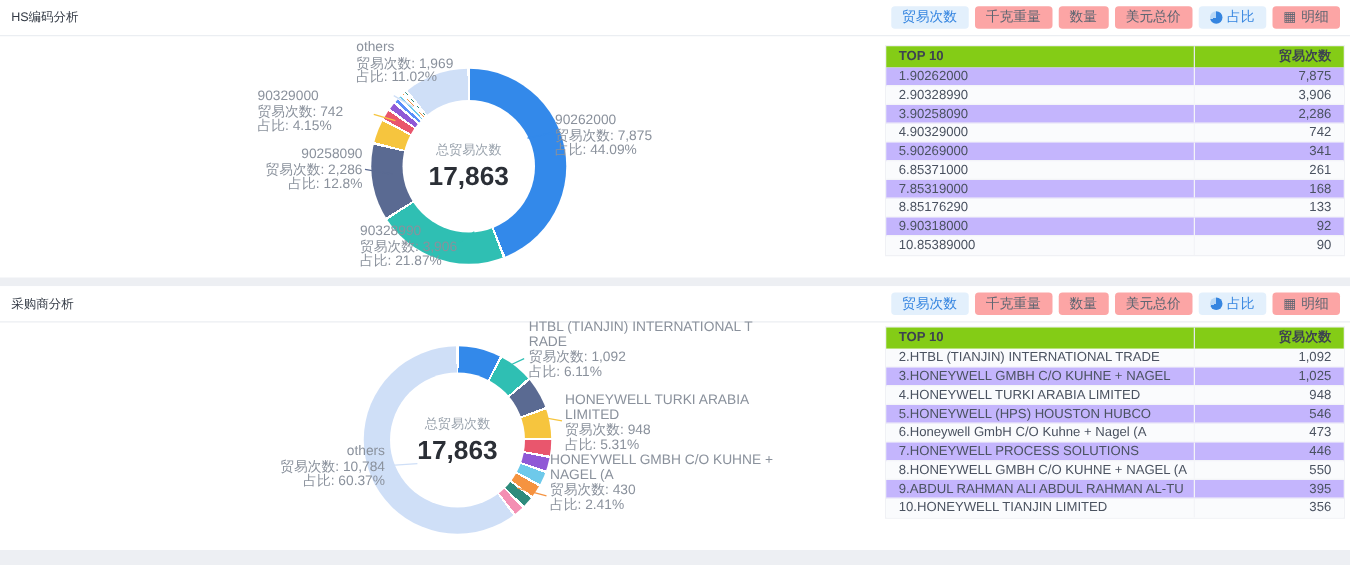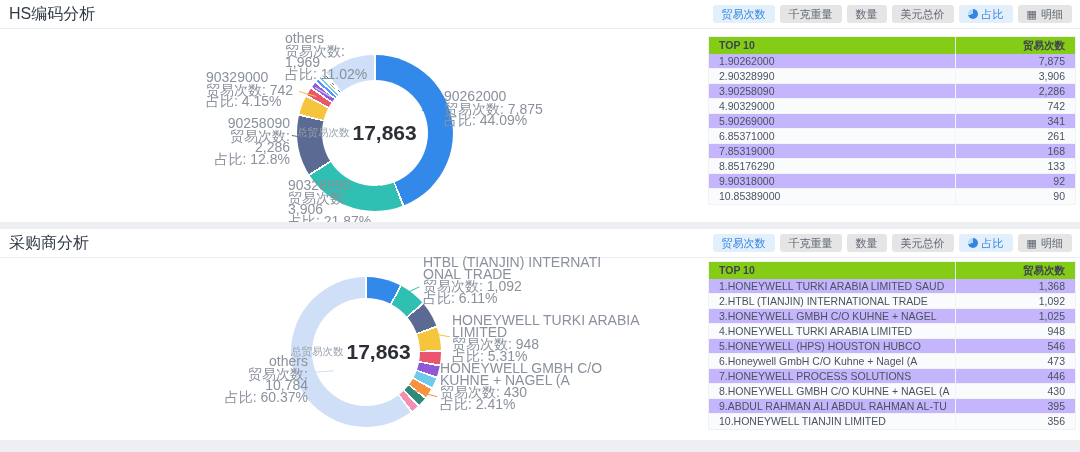--- a/index.html
+++ b/index.html
@@ -15,25 +15,25 @@
   .panel { position:absolute; left:0; width:1080px; background:#fff; }
   #panel1 { top:0; height:222px; }
   #panel2 { top:229px; height:211px; }
 
   .phead {
     position:absolute; top:0; left:0; right:0; height:29px;
     border-bottom:1px solid #ebeef2;
     display:flex; align-items:center; justify-content:space-between;
     padding:0 8px 0 9px;
   }
-  .ptitle { font-size:16px; color:#333a45; }
+  .ptitle { font-size:10px; color:#333a45; }
   .toolbar { display:flex; align-items:center; gap:5px; }
   .tbtn {
     height:18px; padding:0 9px; font-size:11px; line-height:17px;
-    border:none; border-radius:3px; background:#e5e5e5; color:#5f6672;
+    border:none; border-radius:3px; background:#fca5a5; color:#5f6672;
     cursor:pointer; display:flex; align-items:center; gap:4px;
     font-family: inherit;
   }
   .tbtn.active { background:#e3f0fc; color:#3585e0; }
   .pie-ico {
     width:10px; height:10px; border-radius:50%; display:inline-block;
     background: conic-gradient(#3585e0 0 70%, #b9d8f6 70% 100%);
   }
   .grid-ico { font-size:11px; line-height:10px; color:#5f6672; }
 
@@ -41,28 +41,28 @@
   .donut { position:absolute; border-radius:50%; }
   #donut1 { left:297px; top:55px; width:156px; height:156px; }
   #donut2 { left:291px; top:48px;  width:150px; height:150px; }
   .hole {
     position:absolute; left:50%; top:50%; transform:translate(-50%,-50%);
     background:#fff; border-radius:50%;
   }
   #donut1 .hole { width:106px; height:106px; }
   #donut2 .hole { width:108px; height:108px; }
   .dcenter {
-    position:absolute; inset:0; display:flex; flex-direction:row;
-    align-items:center; justify-content:flex-start; gap:3px; pointer-events:none;
+    position:absolute; inset:0; display:flex; flex-direction:column;
+    align-items:center; justify-content:center; gap:3px; pointer-events:none;
   }
   .clabel { font-size:10.5px; color:#9aa3ad; }
   .cvalue { font-size:21px; color:#2b2f36; font-weight:600; }
 
   
-  .lbl { position:absolute; font-size:14px; line-height:11.5px; color:#8a919c; }
+  .lbl { position:absolute; font-size:11px; line-height:11.5px; color:#8a919c; }
   .lbl .lname { margin-bottom:1px; }
   .leader {
     position:absolute; border-top:1px solid var(--c,#bbb);
     transform-origin:left center; display:block;
   }
   
   #lb-p1-others   { left:285px; top:33px;  width:90px; text-align:left; }
   #lb-p1-others .leader { left:30px; bottom:-8px; width:18px; transform:rotate(30deg); }
   #lb-p1-90329000 { left:206px; top:72px;  width:90px; text-align:left; }
   #lb-p1-90329000 .leader { right:-21px; top:19px; width:18px; transform:rotate(16deg); }
@@ -262,24 +262,20 @@
     <div>贸易次数: 10,784</div>
     <div>占比: 60.37%</div>
     <i class="leader"></i>
   </div>
 
   <div class="dtable" id="table2">
     <div class="thead">
       <span class="th-name">TOP 10</span>
       <span class="th-val">贸易次数</span>
     </div>
-    <div class="trow">
-        <span class="tname">1.HONEYWELL TURKI ARABIA LIMITED SAUD</span>
-        <span class="tval">1,368</span>
-      </div>
     <div class="trow alt">
         <span class="tname">2.HTBL (TIANJIN) INTERNATIONAL TRADE</span>
         <span class="tval">1,092</span>
       </div>
     <div class="trow">
         <span class="tname">3.HONEYWELL GMBH C/O KUHNE + NAGEL</span>
         <span class="tval">1,025</span>
       </div>
     <div class="trow alt">
         <span class="tname">4.HONEYWELL TURKI ARABIA LIMITED</span>
@@ -292,21 +288,21 @@
     <div class="trow alt">
         <span class="tname">6.Honeywell GmbH C/O Kuhne + Nagel (A</span>
         <span class="tval">473</span>
       </div>
     <div class="trow">
         <span class="tname">7.HONEYWELL PROCESS SOLUTIONS</span>
         <span class="tval">446</span>
       </div>
     <div class="trow alt">
         <span class="tname">8.HONEYWELL GMBH C/O KUHNE + NAGEL (A</span>
-        <span class="tval">430</span>
+        <span class="tval">550</span>
       </div>
     <div class="trow">
         <span class="tname">9.ABDUL RAHMAN ALI ABDUL RAHMAN AL-TU</span>
         <span class="tval">395</span>
       </div>
     <div class="trow alt">
         <span class="tname">10.HONEYWELL TIANJIN LIMITED</span>
         <span class="tval">356</span>
       </div>
   </div>

